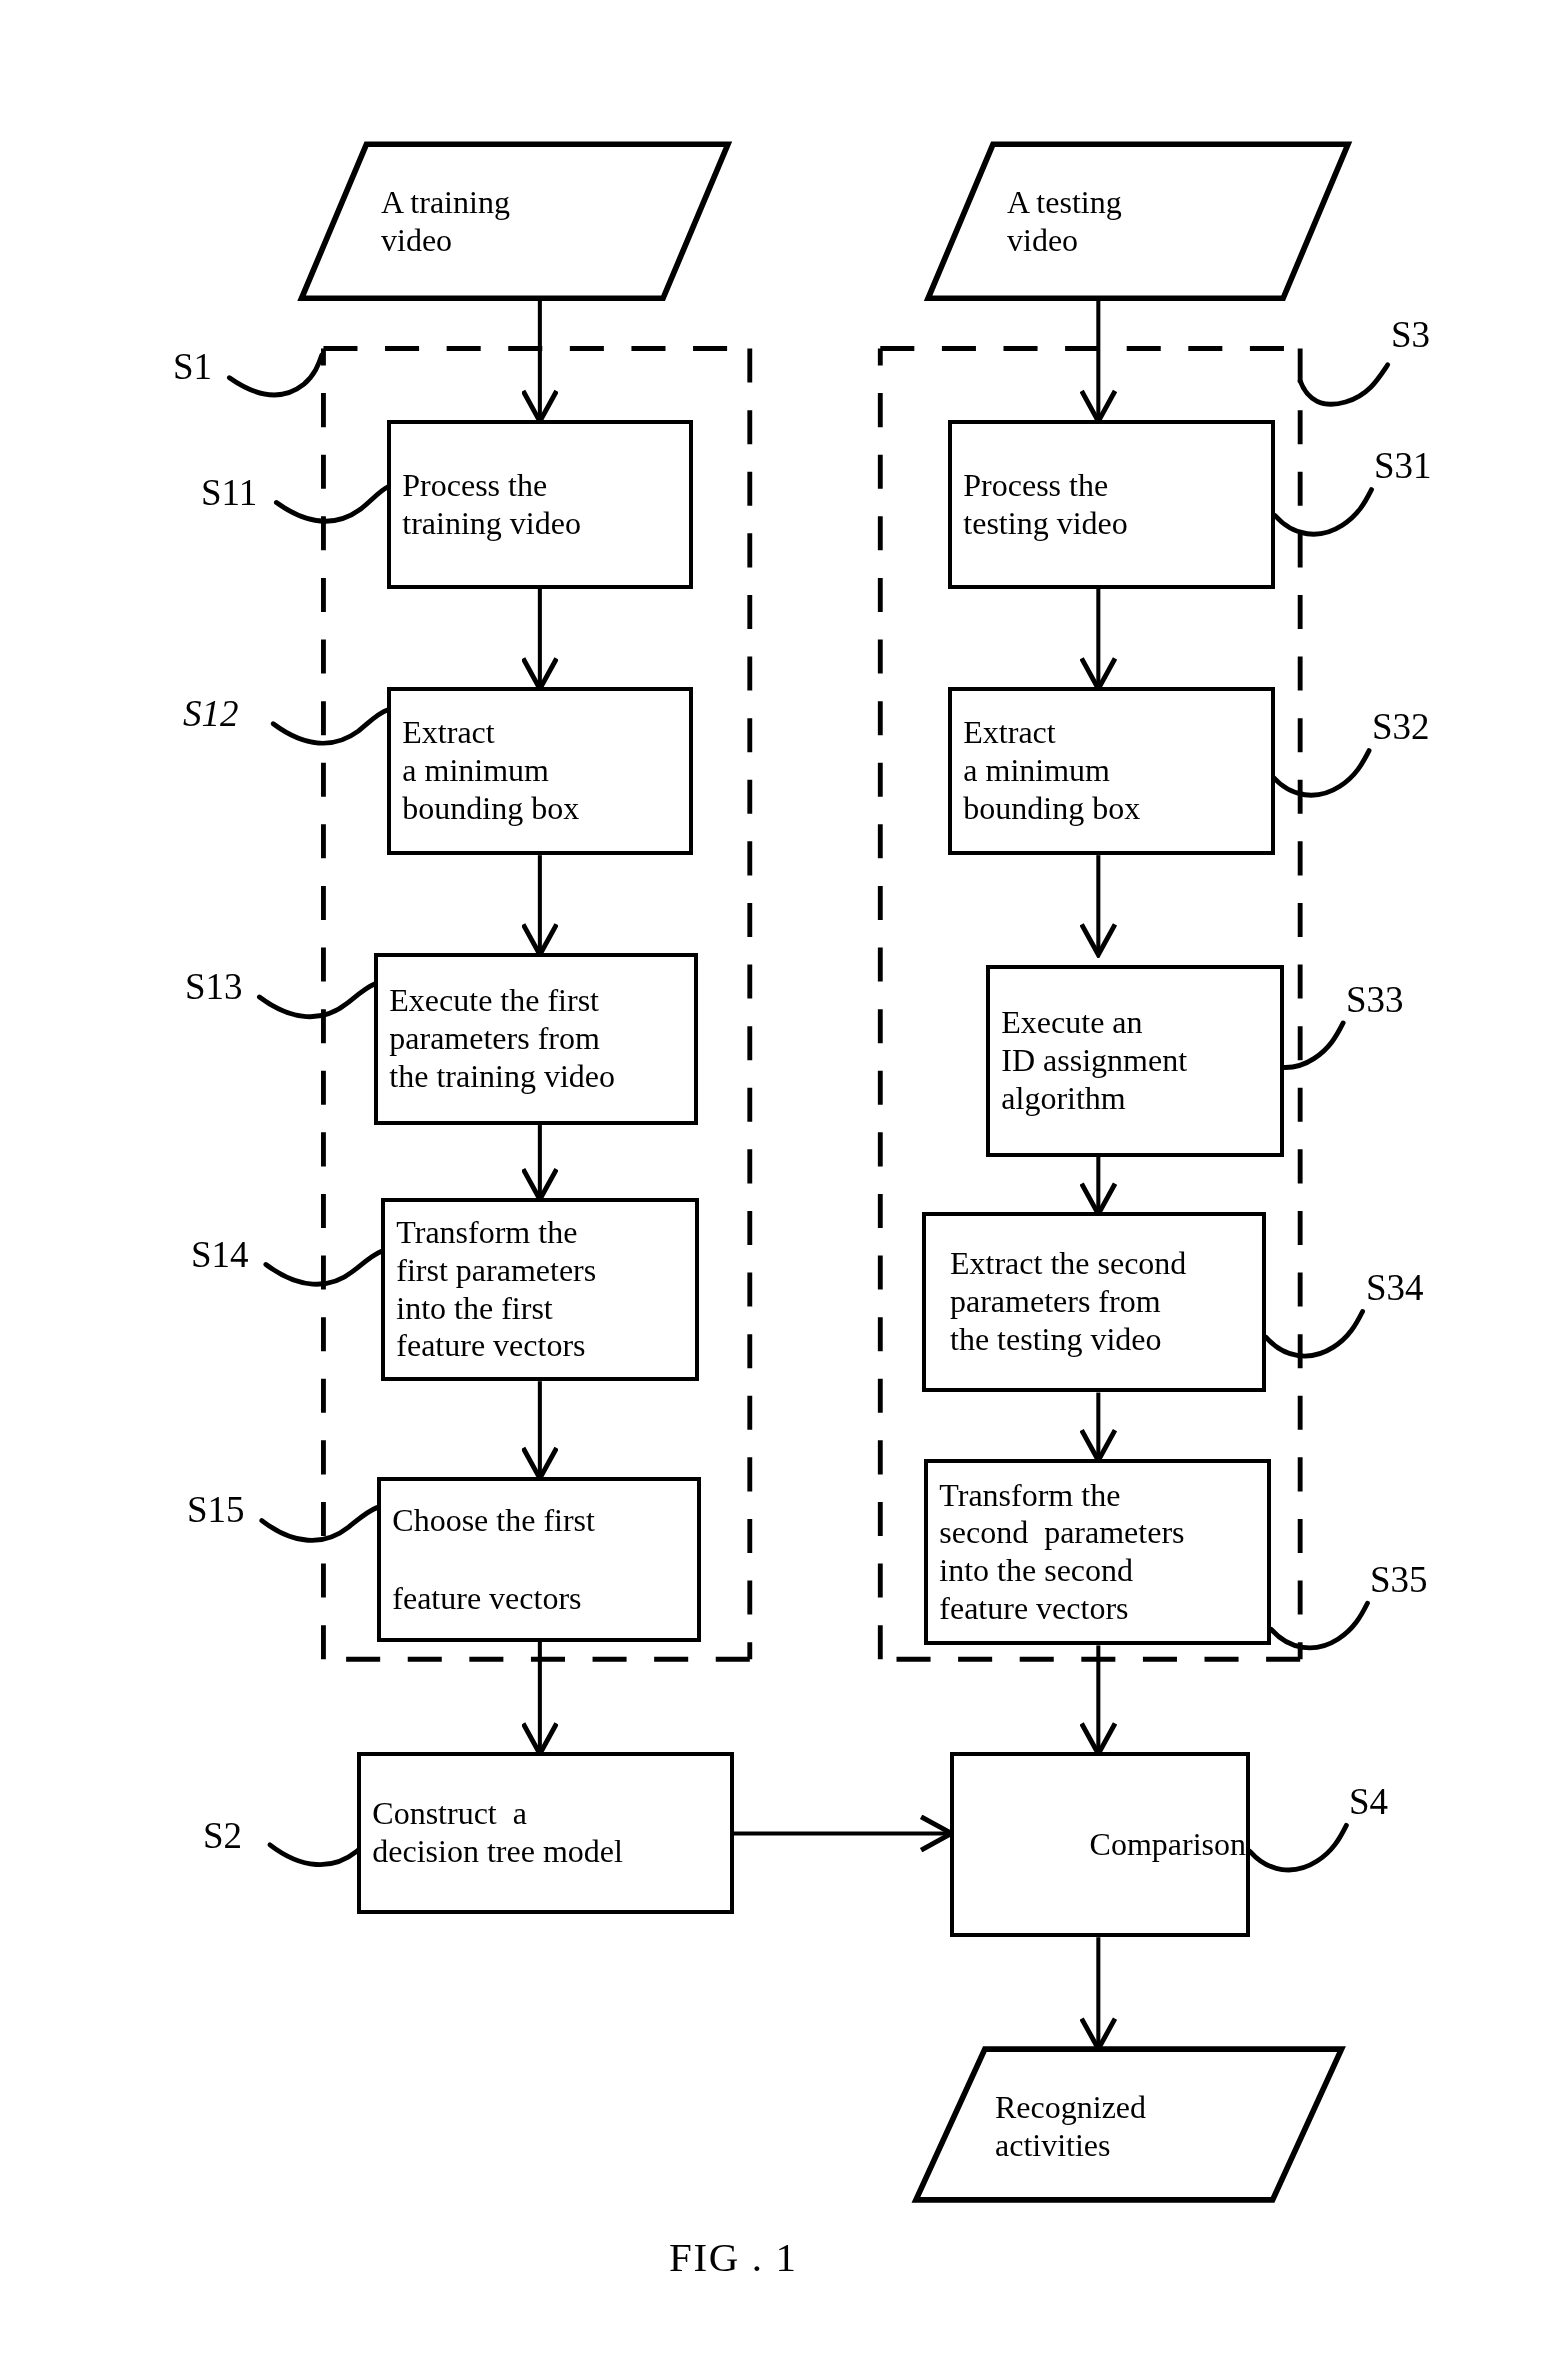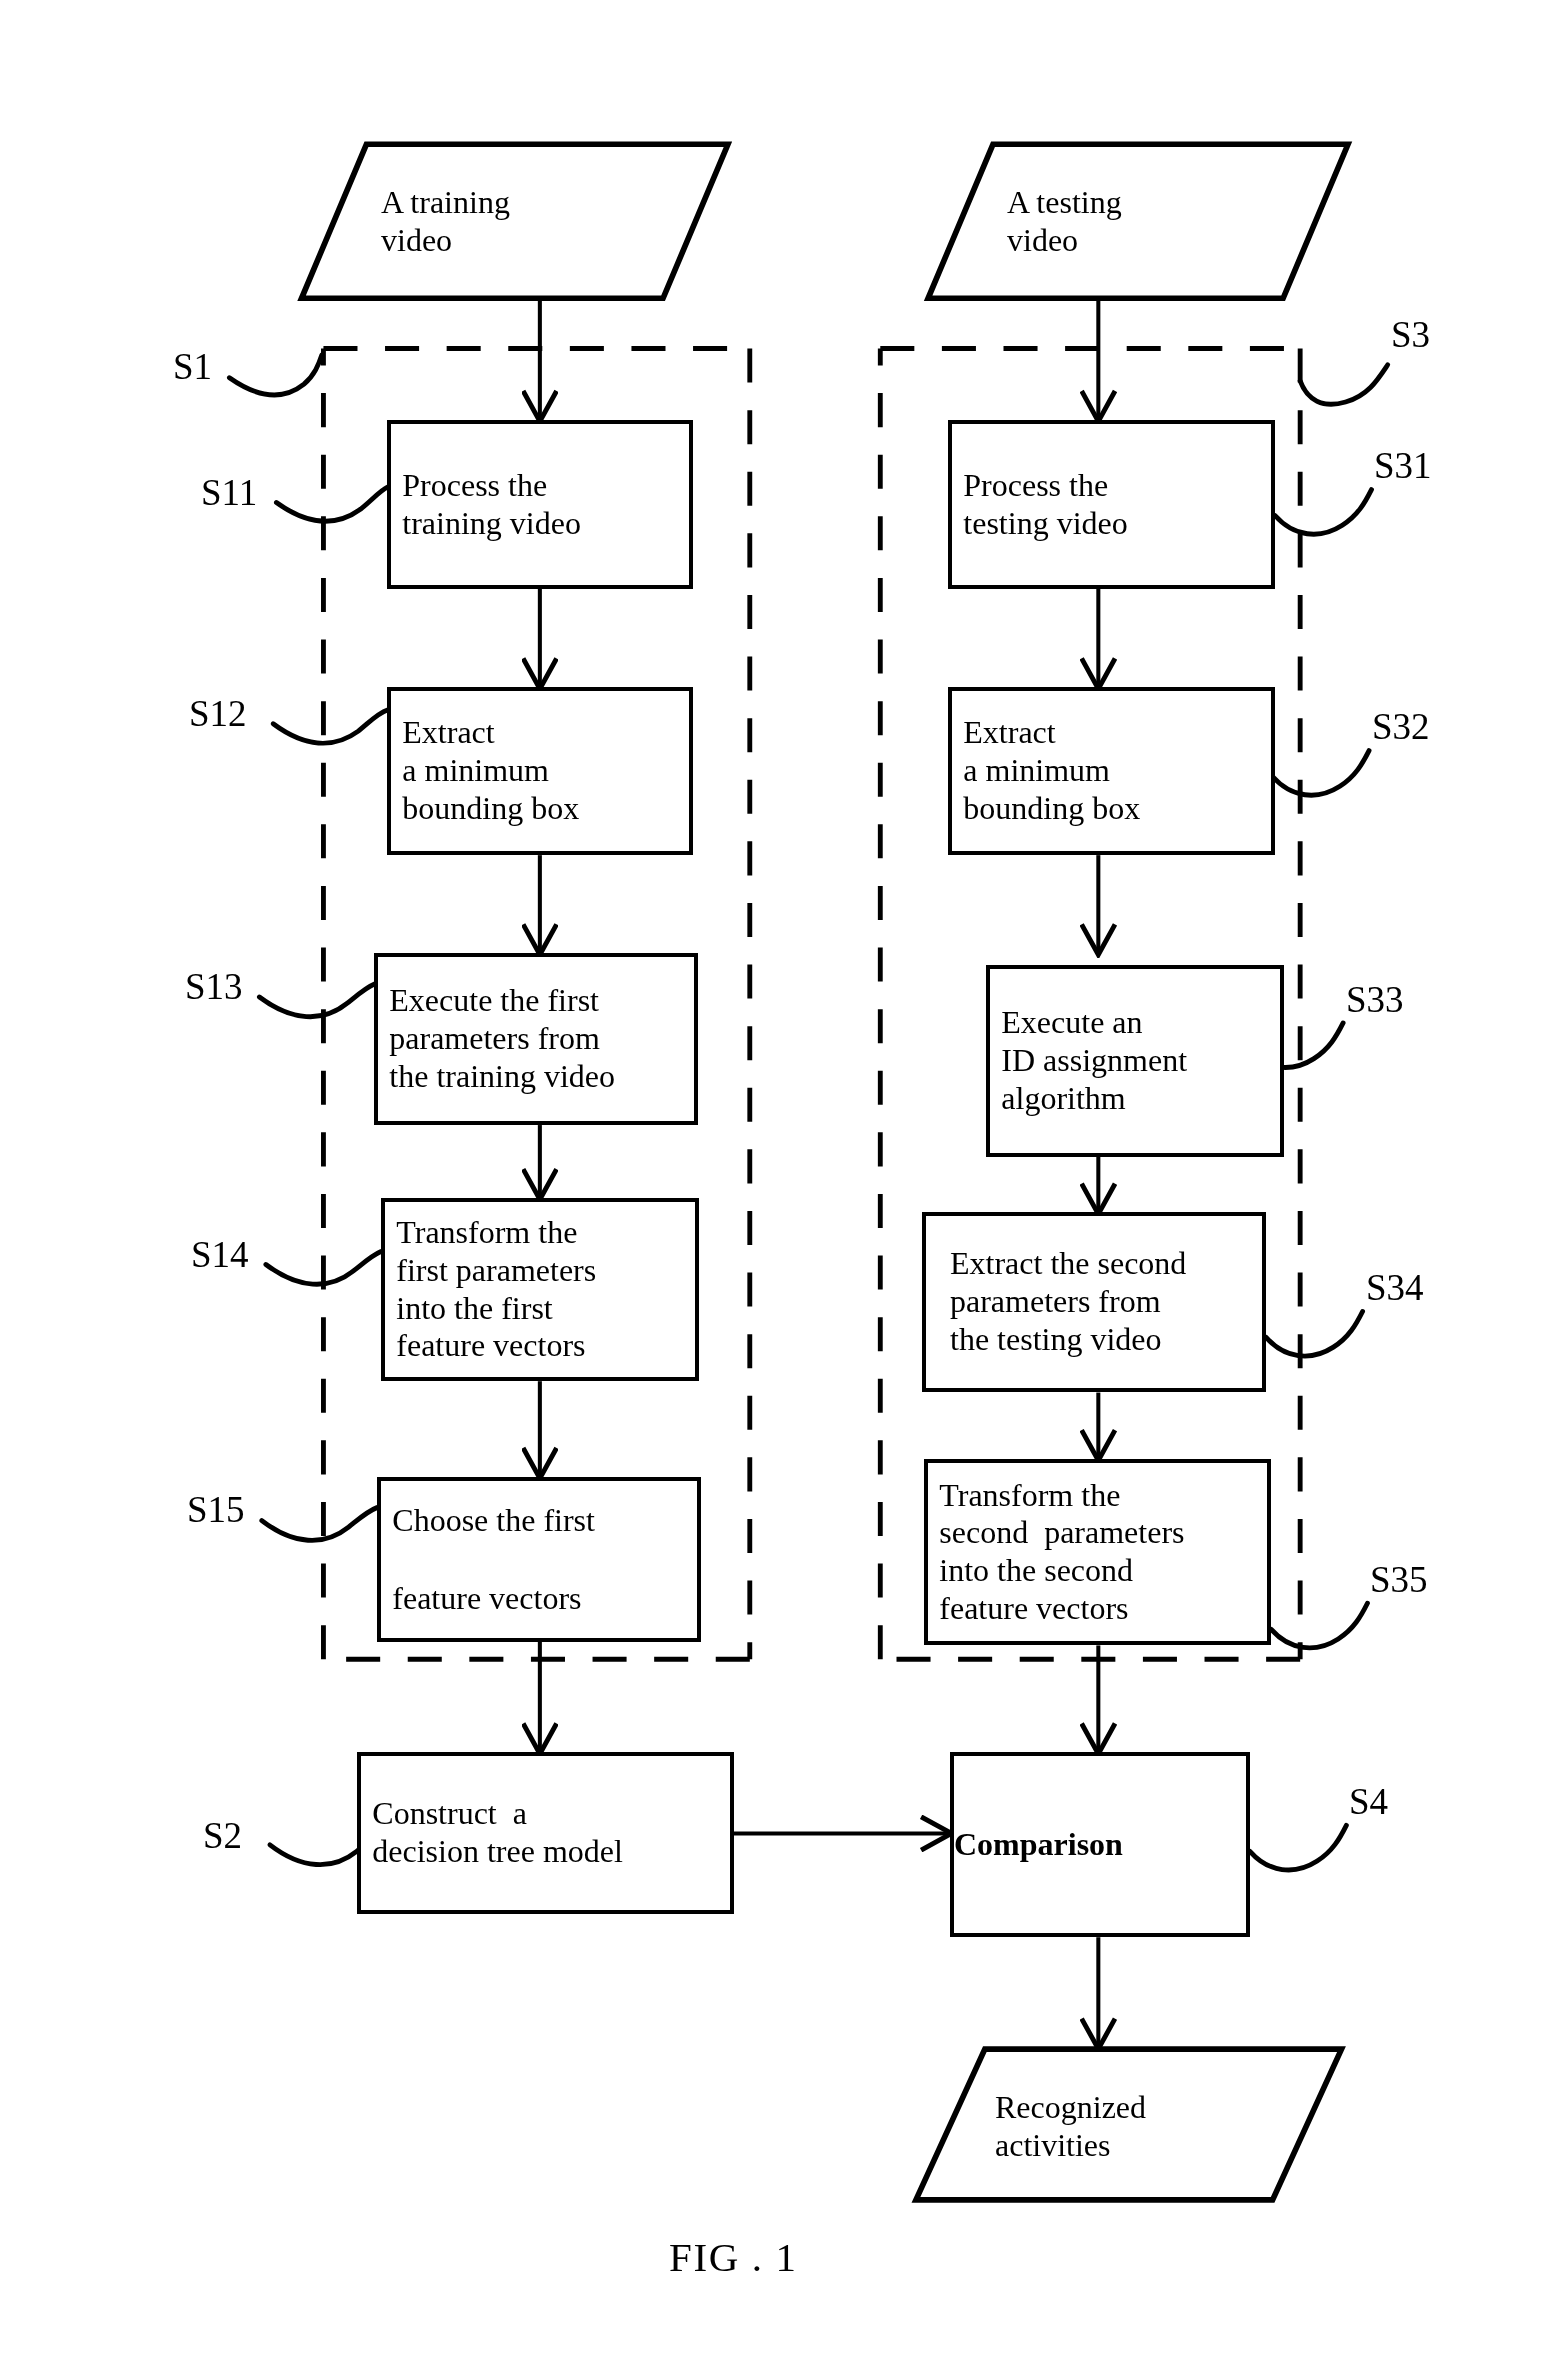--- a/index.html
+++ b/index.html
@@ -215,27 +215,27 @@
     <span class="line">second  parameters</span>
     <span class="line">into the second</span>
     <span class="line">feature vectors</span>
   </div>
 
   <div class="node-box" style="left:357px; top:1752px; width:377px; height:162px;">
     <span class="line">Construct  a</span>
     <span class="line">decision tree model</span>
   </div>
 
-  <div class="node-box" style="left:950px; top:1752px; width:300px; height:185px; align-items:flex-start; padding-left:0;font-weight:bold;">
+  <div class="node-box" style="left:950px; top:1752px; width:300px; height:185px; align-items:flex-end; padding-left:0;">
     <span class="line">Comparison</span>
   </div>
 
   <div class="step-label" style="left:173px; top:348px;">S1</div>
   <div class="step-label" style="left:201px; top:474px;">S11</div>
-  <div class="step-label" style="left:189px; top:695px;">S12</div>
+  <div class="step-label" style="left:183px; top:695px;font-style:italic;">S12</div>
   <div class="step-label" style="left:185px; top:968px;">S13</div>
   <div class="step-label" style="left:191px; top:1236px;">S14</div>
   <div class="step-label" style="left:187px; top:1491px;">S15</div>
   <div class="step-label" style="left:203px; top:1817px;">S2</div>
 
   <div class="step-label" style="left:1391px; top:316px;">S3</div>
   <div class="step-label" style="left:1374px; top:447px;">S31</div>
   <div class="step-label" style="left:1372px; top:708px;">S32</div>
   <div class="step-label" style="left:1346px; top:981px;">S33</div>
   <div class="step-label" style="left:1366px; top:1269px;">S34</div>

